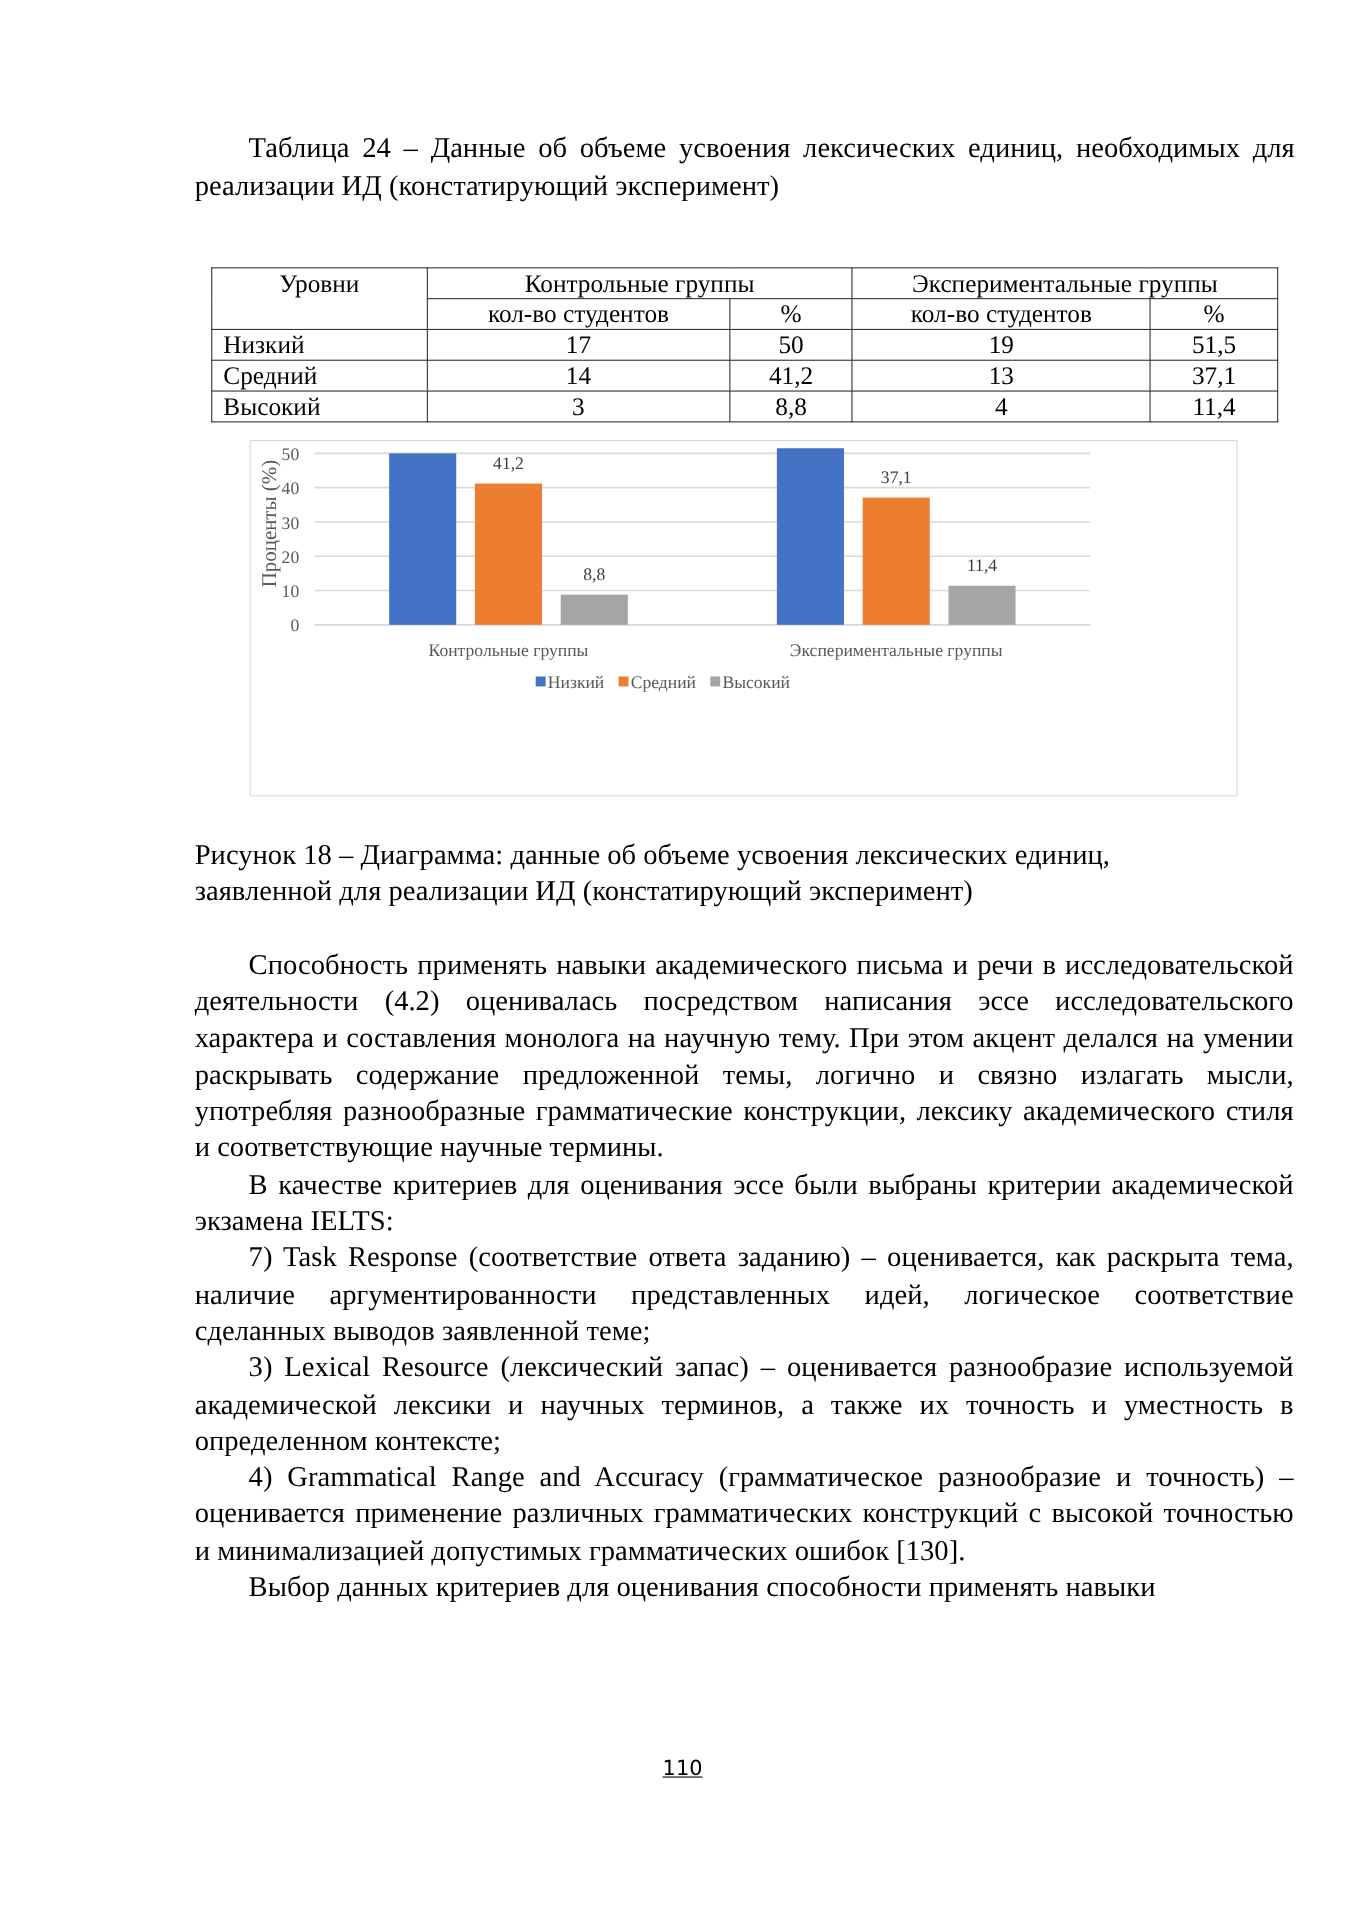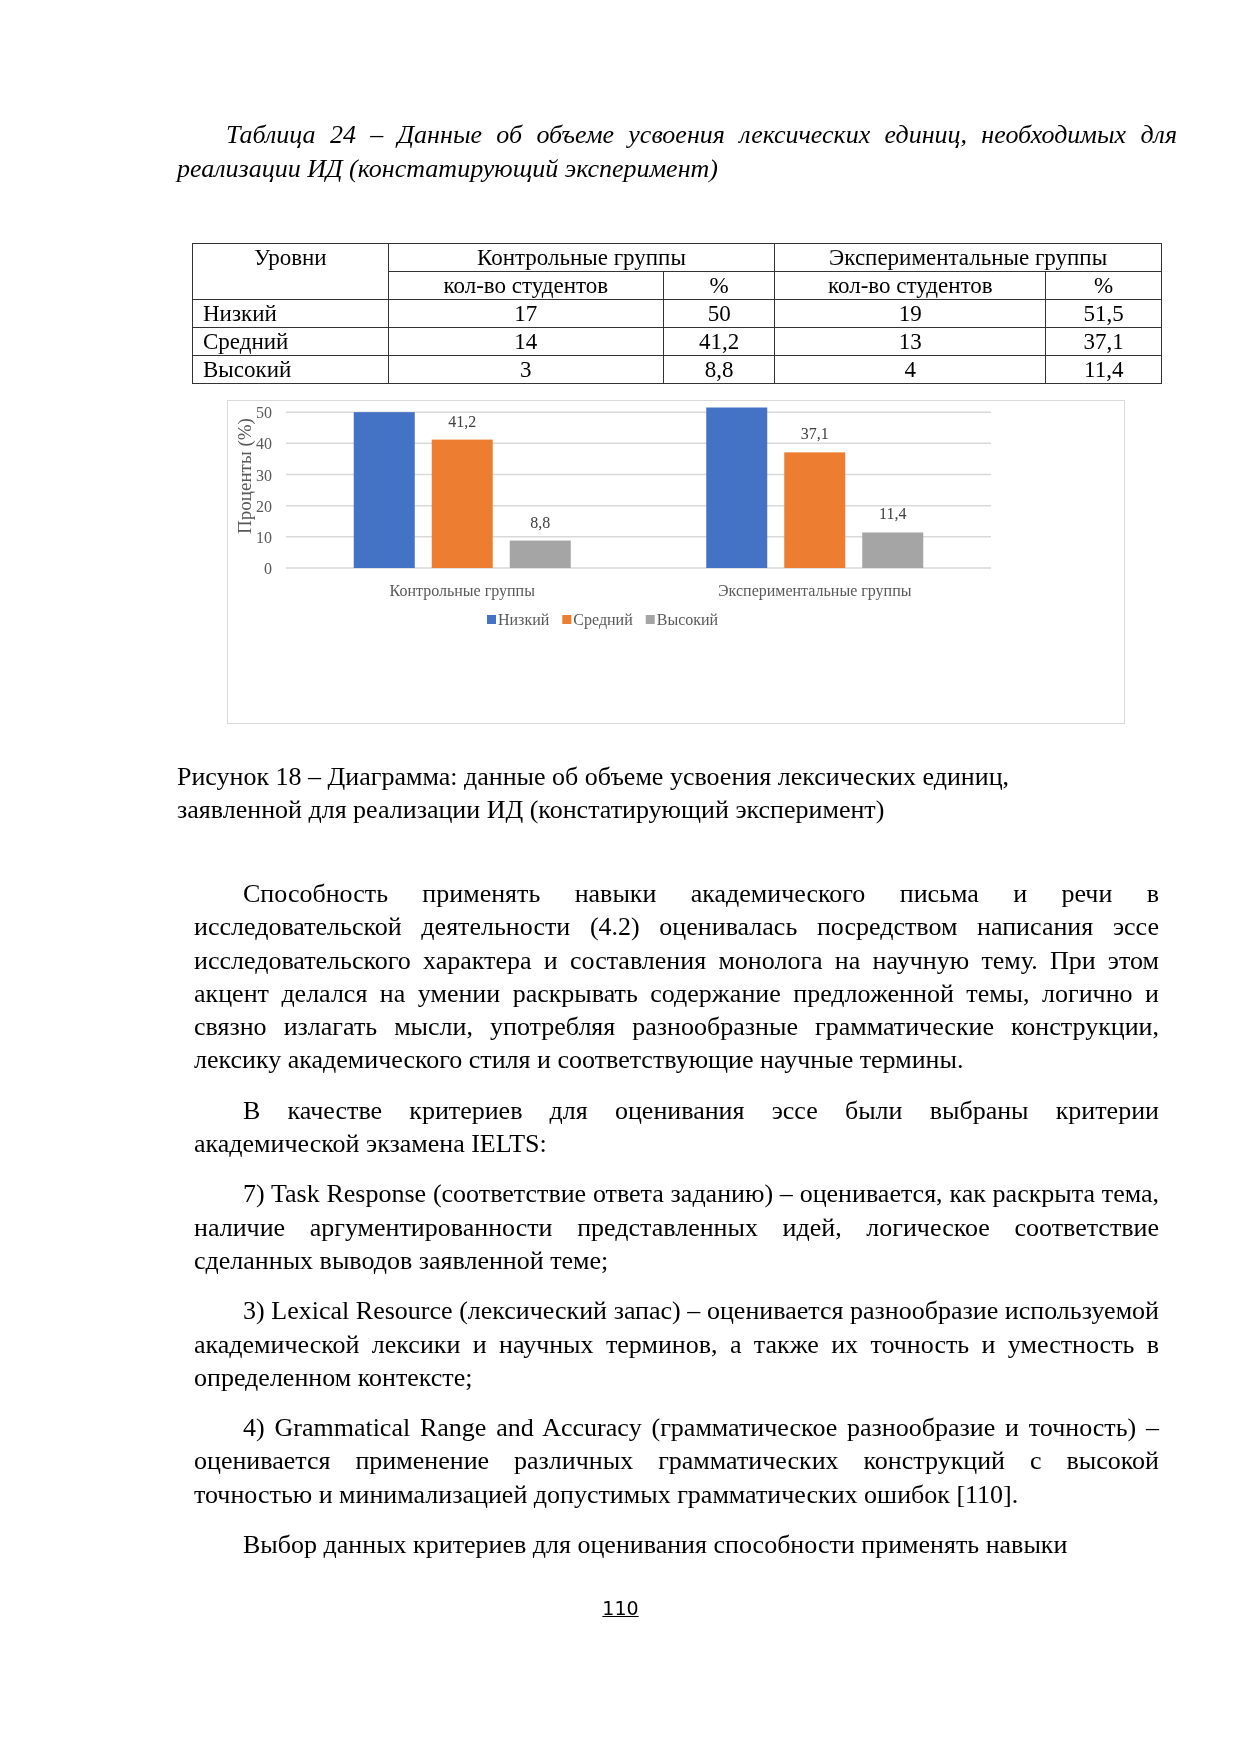--- a/index.html
+++ b/index.html
@@ -1,39 +1,39 @@
 <!DOCTYPE html>
 <html><head>
 <meta charset="utf-8">
 <style>
   html, body { margin: 0; padding: 0; background: #ffffff; }
   body { width: 1241px; height: 1755px; position: relative; overflow: hidden;
          font-family: "Liberation Serif", "DejaVu Serif", serif; color: #000; }
   .page { position: absolute; left: 0; top: 0; width: 1241px; height: 1755px; }
 
   .tcaption { position: absolute; left: 177px; top: 118px; width: 1000px;
-              font-size: 26px; line-height: 34px; text-align: justify; font-style: italic; }
+              font-size: 26px; line-height: 34px; text-align: justify; }
   .tcaption .ind { display: inline-block; width: 49px; }
 
   table.data { position: absolute; left: 192px; top: 219px; width: 970px;
                border-collapse: collapse; font-size: 23px; margin-top: 24px; }
   table.data td { border: 1.5px solid #333; padding: 0 6px; height: 27px; line-height: 27px; }
   table.data td.c { text-align: center; }
   table.data td.l { text-align: left; padding-left: 10px; }
 
   .chart-box { position: absolute; left: 227px; top: 400px; width: 896px; height: 322px;
                border: 1.5px solid #d9d9d9; background: #fff; }
   .chart-box svg { position: absolute; left: 0; top: 0; }
 
   .fcaption { position: absolute; left: 177px; top: 760px; width: 1000px;
               font-size: 26px; line-height: 33px; text-align: left; }
 
   .body-text { position: absolute; left: 177px; top: 860px; width: 999px;
                font-size: 26px; line-height: 33.3px; }
-  .body-text p { margin: 17px; text-align: justify; text-indent: 49px; }
+  .body-text p { margin: 0; text-align: justify; text-indent: 49px; }
 
   .page-num { position: absolute; left: 0; width: 1241px; top: 1597px; text-align: center;
               font-family: "DejaVu Sans", sans-serif; font-size: 19px; text-decoration: underline; }
 </style>
 </head>
 <body>
 
 <div class="page">
 
   <div class="tcaption">
@@ -139,18 +139,18 @@
   <div class="fcaption">
     <div>Рисунок 18 – Диаграмма: данные об объеме усвоения лексических единиц,</div>
     <div>заявленной для реализации ИД (констатирующий эксперимент)</div>
   </div>
 
   <div class="body-text">
     <p>Способность применять навыки академического письма и речи в исследовательской деятельности (4.2) оценивалась посредством написания эссе исследовательского характера и составления монолога на научную тему. При этом акцент делался на умении раскрывать содержание предложенной темы, логично и связно излагать мысли, употребляя разнообразные грамматические конструкции, лексику академического стиля и соответствующие научные термины.</p>
     <p>В качестве критериев для оценивания эссе были выбраны критерии академической экзамена IELTS:</p>
     <p>7) Task Response (соответствие ответа заданию) – оценивается, как раскрыта тема, наличие аргументированности представленных идей, логическое соответствие сделанных выводов заявленной теме;</p>
     <p>3) Lexical Resource (лексический запас) – оценивается разнообразие используемой академической лексики и научных терминов, а также их точность и уместность в определенном контексте;</p>
-    <p>4) Grammatical Range and Accuracy (грамматическое разнообразие и точность) – оценивается применение различных грамматических конструкций с высокой точностью и минимализацией допустимых грамматических ошибок [110].</p>
+    <p>4) Grammatical Range and Accuracy (грамматическое разнообразие и точность) – оценивается применение различных грамматических конструкций с высокой точностью и минимализацией допустимых грамматических ошибок [130].</p>
     <p>Выбор данных критериев для оценивания способности применять навыки</p>
   </div>
 
   <div class="page-num">110</div>
 </div>
 
 </body></html>

